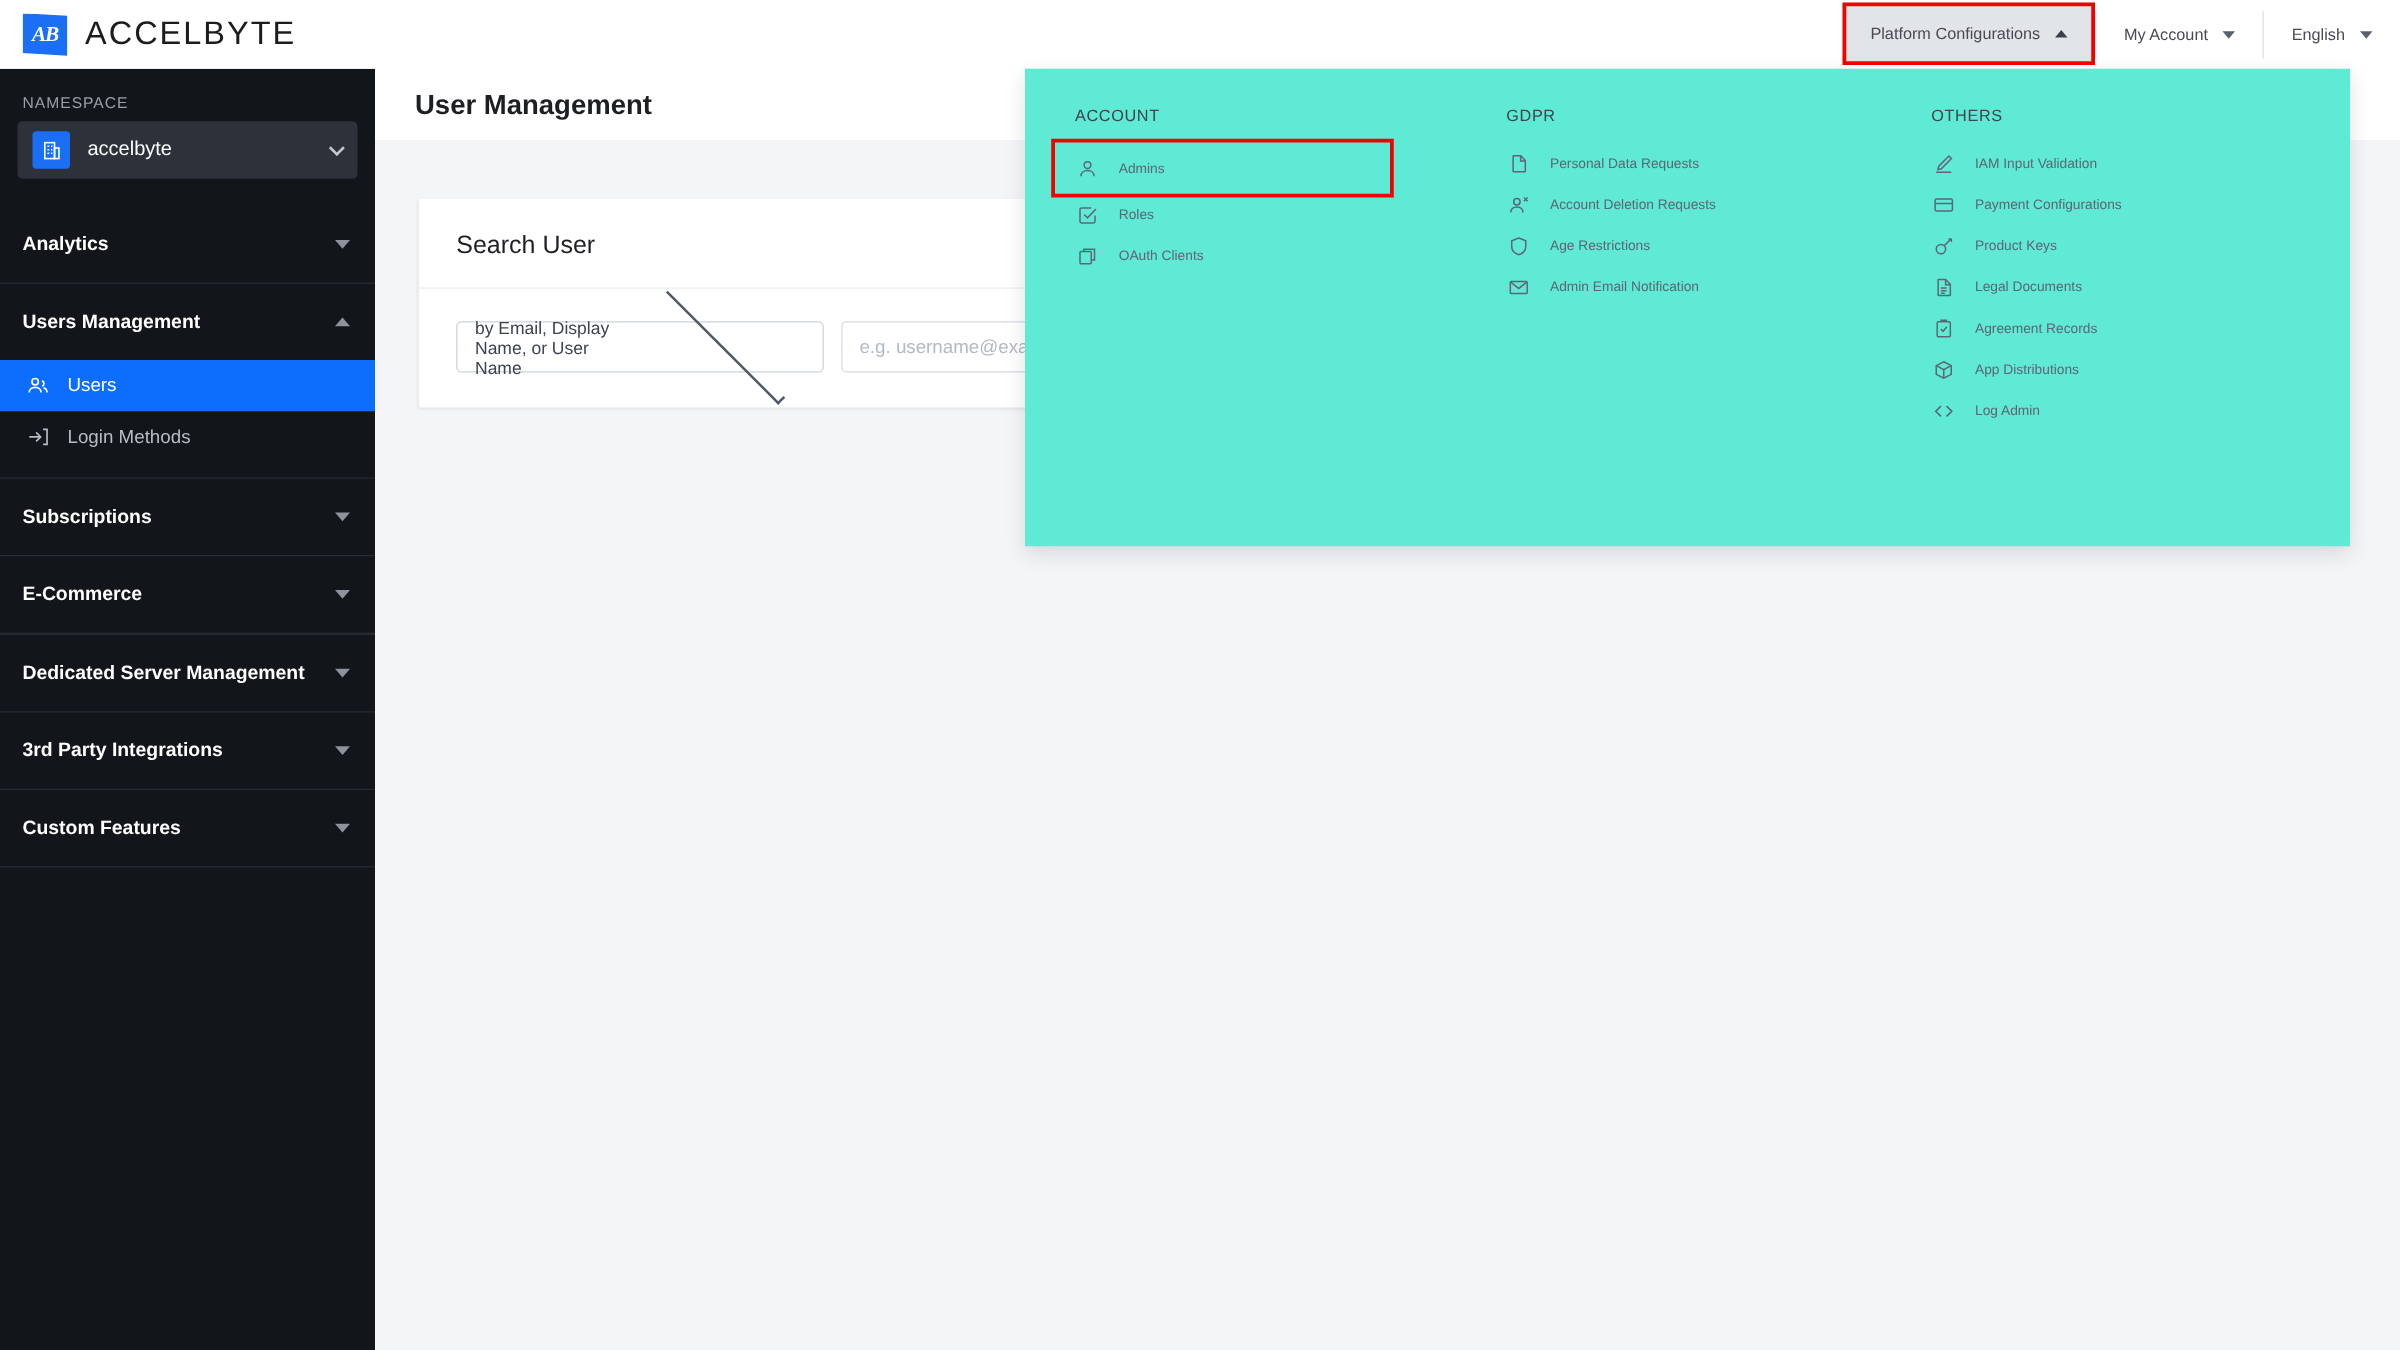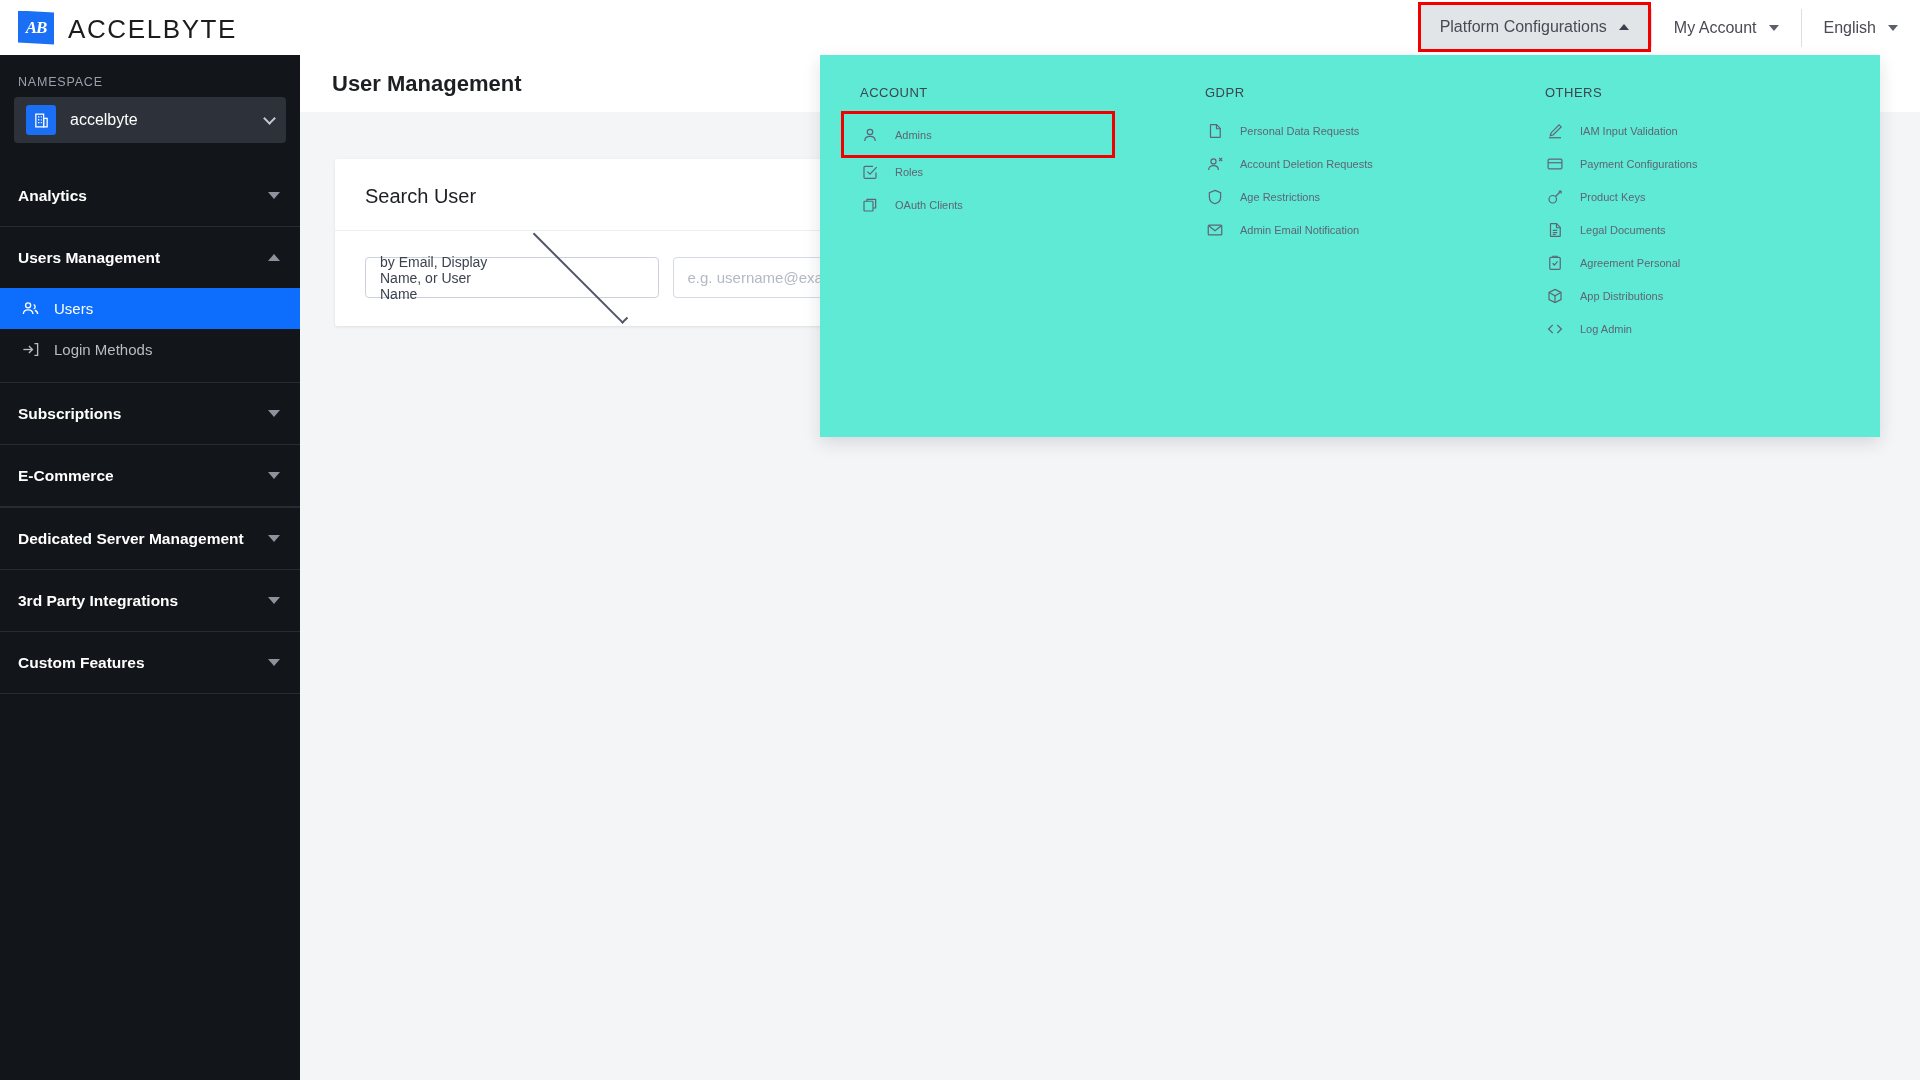--- a/index.html
+++ b/index.html
@@ -12,21 +12,21 @@
 
   
   .topbar {
     position: absolute; top: 0; left: 0;
     width: 1920px; height: 55px;
     background: #ffffff;
     display: flex; align-items: center;
     z-index: 40;
   }
   .brand {
-    display: flex; align-items: flex-end;
+    display: flex; align-items: flex-start;
     padding-left: 18px; gap: 14px;
     width: 300px;
   }
   .brand-mark {
     width: 36px; height: 34px;
     background: #1a6ff5;
     position: relative;
     display: flex; align-items: center; justify-content: center;
     clip-path: polygon(0 0, 100% 6%, 100% 100%, 0 94%);
   }
@@ -41,21 +41,21 @@
   }
 
   .topbar-right {
     margin-left: auto;
     display: flex; align-items: center;
     height: 55px;
   }
   .top-btn {
     display: flex; align-items: center; gap: 12px;
     height: 55px; padding: 0 22px;
-    font-size: 16px; color: #4a4a55;
+    font-size: 13px; color: #4a4a55;
     cursor: pointer; white-space: nowrap;
   }
   .top-btn.active {
     background: #e2e5e8;
   }
   .top-btn.highlighted {
     outline: 3px solid #f20000;
     outline-offset: -3px;
     height: 50px;
     margin-top: -2px;
@@ -499,21 +499,21 @@
     </div>
 
     <div class="mega-item">
       <span class="mico">
         <svg width="18" height="18" viewBox="0 0 24 24" fill="none" stroke="#5e6575" stroke-width="1.6">
           <rect x="5" y="4.5" width="14" height="16" rx="1.4"></rect>
           <path d="M9.2 4.5V3h5.6v1.5"></path>
           <path d="M8.8 12.3l2.4 2.4 4.2-4.8"></path>
         </svg>
       </span>
-      <span>Agreement Personal</span>
+      <span>Agreement Records</span>
     </div>
 
     <div class="mega-item">
       <span class="mico">
         <svg width="18" height="18" viewBox="0 0 24 24" fill="none" stroke="#5e6575" stroke-width="1.6">
           <path d="M12 3.2l8 4.1v9.4l-8 4.1-8-4.1V7.3z"></path>
           <path d="M4.2 7.4L12 11.6l7.8-4.2"></path>
             <path d="M12 11.6V20.5"></path>
         </svg>
       </span>

